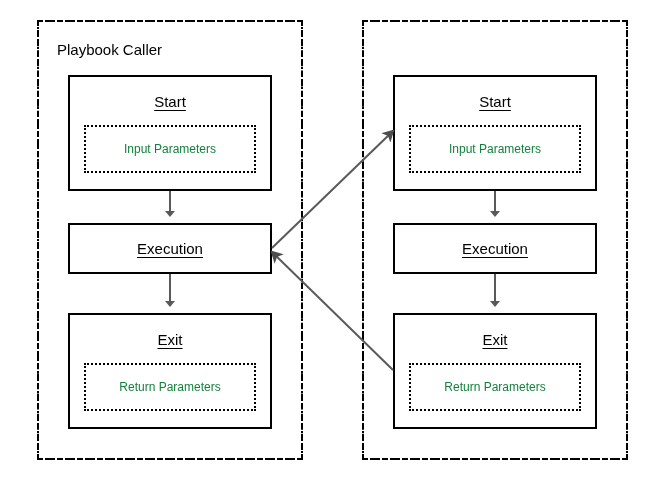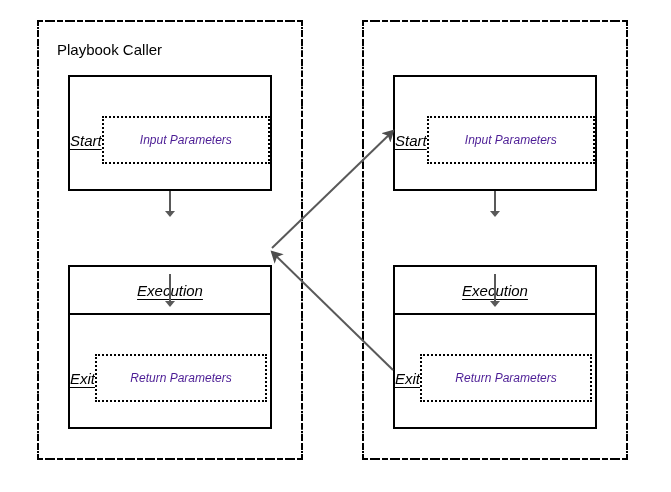--- a/index.html
+++ b/index.html
@@ -44,54 +44,52 @@
     white-space: nowrap;
   }
 
   
   .node {
     position: absolute;
     box-sizing: border-box;
     border: 2px solid #000000;
     background: #ffffff;
     display: flex;
-    flex-direction: row;
+    flex-direction: column;
     align-items: center;
-    font-style: italic;
   }
   .node-title {
     font-size: 15px;
     line-height: 18px;
     text-decoration: underline;
     text-underline-offset: 3px;
     color: #000000;
     white-space: nowrap;
   }
   .node.with-params .node-title {
     margin-top: 16px;
   }
   .node.plain {
     justify-content: center;
-    margin-top: 42px;
   }
 
   
   .param-box {
     box-sizing: border-box;
     border: 2px dotted #000000;
     background: #ffffff;
     display: flex;
     align-items: center;
     justify-content: center;
     margin-top: 14px;
   }
   .param-label {
     font-size: 12px;
     line-height: 15px;
-    color: #4c1d95;
+    color: #15803d;
     white-space: nowrap;
   }
 
   
   #connectors {
     position: absolute;
     left: 0;
     top: 0;
     width: 671px;
     height: 492px;

